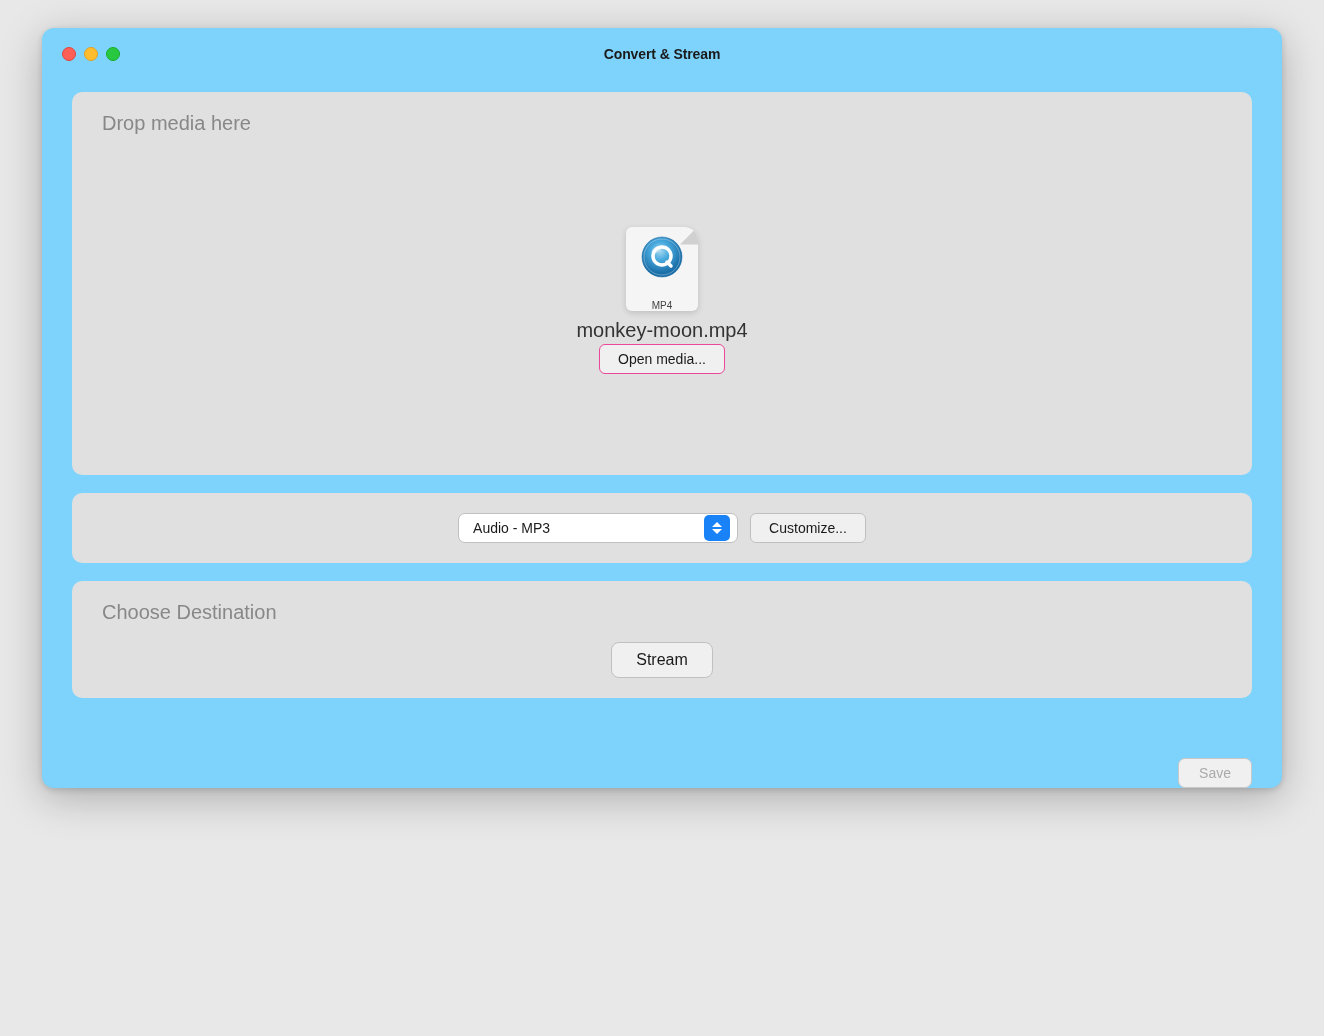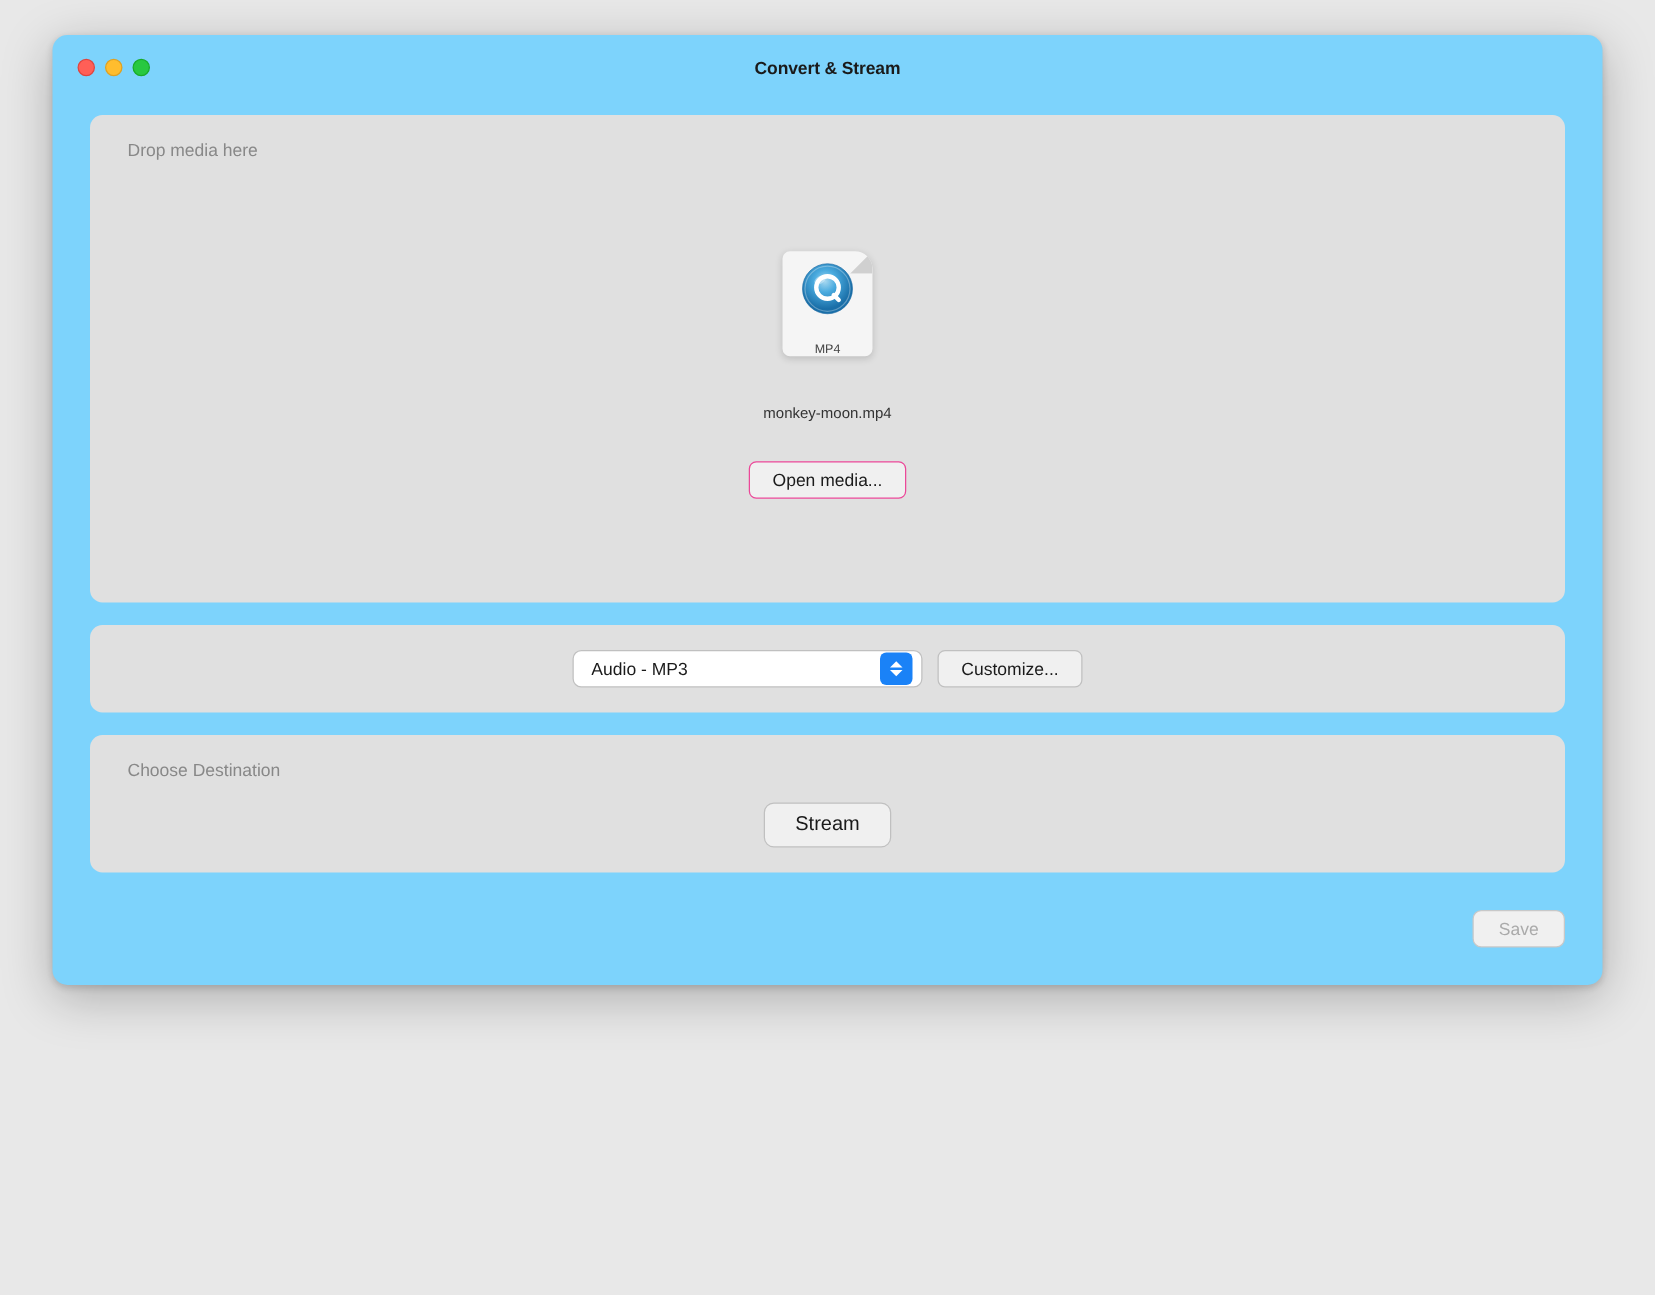--- a/index.html
+++ b/index.html
@@ -87,21 +87,21 @@
       overflow: hidden;
     }
 
     .section {
       background: #e0e0e0;
       border-radius: 10px;
       padding: 20px 30px;
     }
 
     .section-title {
-      font-size: 14px;
+      font-size: 20px;
       font-weight: 300;
       color: #888;
       margin-bottom: 0;
     }
 
     
     .drop-section {
       flex: 1;
       display: flex;
       flex-direction: column;
@@ -110,21 +110,21 @@
     .drop-section .section-title {
       margin-bottom: 20px;
     }
 
     .drop-content {
       flex: 1;
       display: flex;
       flex-direction: column;
       align-items: center;
       justify-content: center;
-      gap: 32px;
+      gap: 2px;
       padding-bottom: 10px;
     }
 
     .file-icon-wrapper {
       display: flex;
       flex-direction: column;
       align-items: center;
       gap: 0;
     }
 
@@ -166,21 +166,21 @@
       left: 50%;
       transform: translateX(-50%);
       font-size: 10px;
       color: #444;
       font-weight: 500;
       z-index: 2;
       white-space: nowrap;
     }
 
     .file-name {
-      font-size: 12px;
+      font-size: 20px;
       color: #333;
       text-align: center;
     }
 
     .open-media-btn {
       background: #f0f0f0;
       border: 1px solid #ec4899;
       border-radius: 6px;
       padding: 6px 18px;
       font-size: 14px;
@@ -306,21 +306,21 @@
       color: #1a1a1a;
       cursor: pointer;
       font-family: inherit;
       font-weight: 400;
     }
 
     
     .window-footer {
       height: 60px;
       display: flex;
-      align-items: flex-start;
+      align-items: flex-end;
       justify-content: flex-end;
       padding: 0 30px;
       flex-shrink: 0;
     }
 
     .save-btn {
       background: #f0f0f0;
       border: 1px solid #c8c8c8;
       border-radius: 7px;
       padding: 6px 20px;

